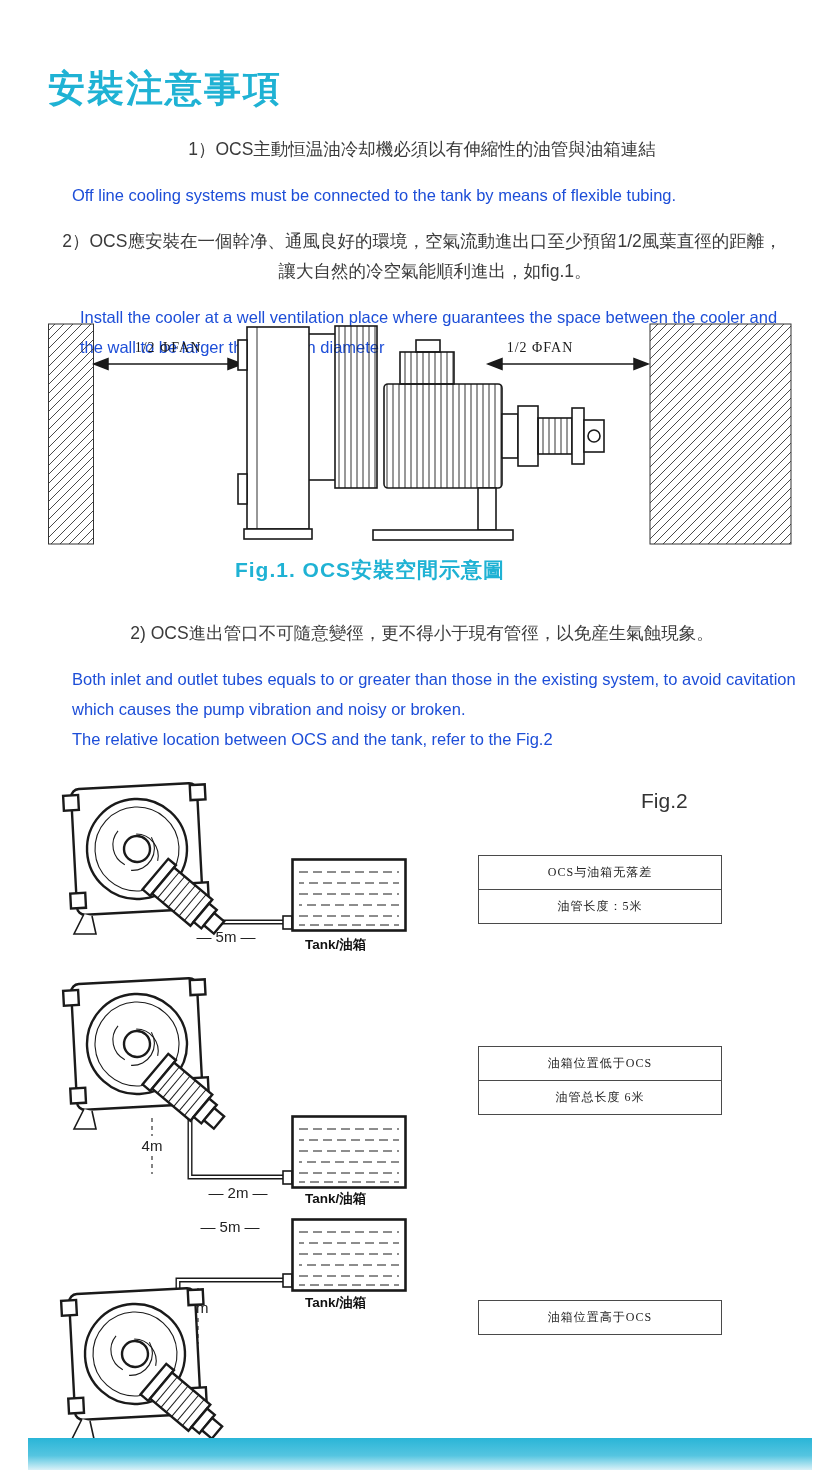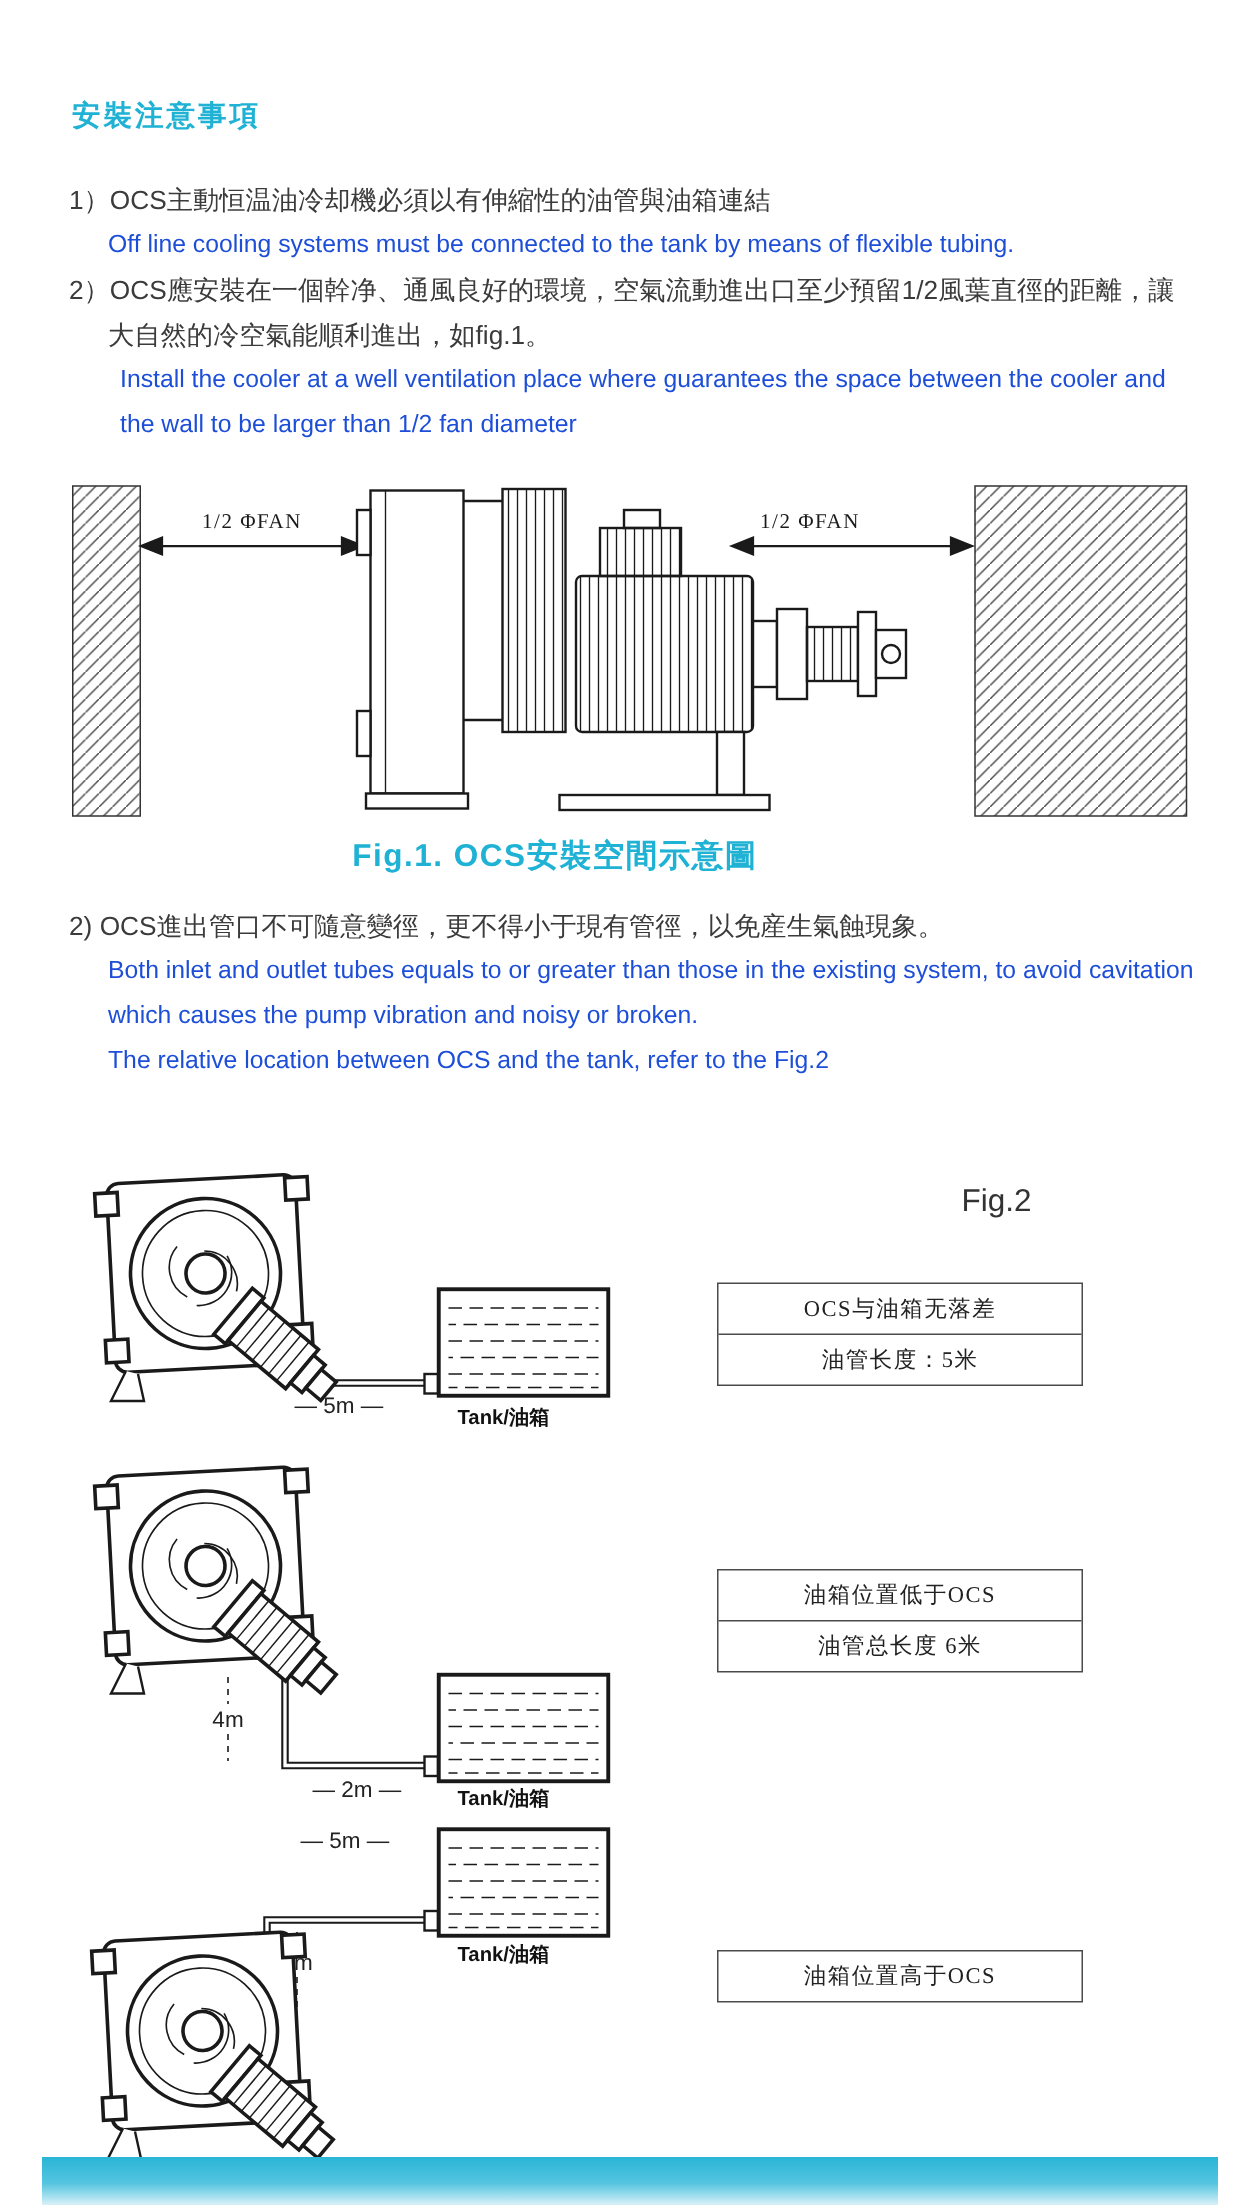--- a/index.html
+++ b/index.html
@@ -2,42 +2,42 @@
 <html><head>
 <meta charset="utf-8">
 <style>
   html,body{margin:0;padding:0;background:#ffffff;}
   .page{
     position:relative;width:840px;height:1470px;background:#ffffff;
     font-family:"Liberation Sans",sans-serif;color:#3b3b3b;overflow:hidden;
   }
   .title{
     position:absolute;left:48px;top:64px;margin:0;
-    font-size:19px;font-weight:700;letter-spacing:2px;color:#1fb2d4;text-align:center;
+    font-size:37px;font-weight:700;letter-spacing:2px;color:#1fb2d4;text-align:center;
   }
   .text-block{position:absolute;left:46px;width:752px;}
   .tb1{top:118px;}
   .tb2{top:602px;}
-  .para{margin:0;font-size:17.5px;line-height:30px;padding-left:26px;text-indent:-26px;}
+  .para{margin:16px;font-size:17.5px;line-height:30px;padding-left:26px;text-indent:-26px;text-align:center;}
   .en{margin:0;font-size:16.5px;line-height:30px;padding-left:26px;color:#1d4ed8;}
   .en-deep{padding-left:34px;}
   .fig1-wrap{position:absolute;left:48px;top:322px;}
   .fig1-caption{
     position:absolute;left:0;top:556px;width:740px;text-align:center;margin:0;
     font-size:21px;font-weight:600;color:#1fb2d4;letter-spacing:1px;
   }
   .fig2-label{position:absolute;left:641px;top:789px;margin:0;font-size:21px;color:#333;}
   .fig2-wrap{position:absolute;left:40px;top:770px;}
   .dtable{
     position:absolute;left:478px;width:242px;background:#fff;
     border:1.5px solid #4a4a4a;
   }
   .dtable .row{
     height:33px;display:flex;align-items:center;justify-content:center;
-    font-family:"Liberation Serif",serif;font-size:15px;color:#222;letter-spacing:1px;
+    font-family:"Liberation Serif",serif;font-size:12px;color:#222;letter-spacing:1px;
   }
   .dtable .row + .row{border-top:1.5px solid #4a4a4a;}
   .t1{top:855px;} .t2{top:1046px;} .t3{top:1300px;}
   .bottom-bar{
     position:absolute;left:28px;top:1438px;width:784px;height:32px;
     background:linear-gradient(180deg,#29b5d7 0%,#55c5e0 55%,#d9f1f8 100%);
   }
   
   .figlabel{font-family:"Liberation Serif",serif;font-size:14px;fill:#1a1a1a;letter-spacing:1px;}
   .dim{font-family:"Liberation Sans",sans-serif;font-size:15px;fill:#222;}

